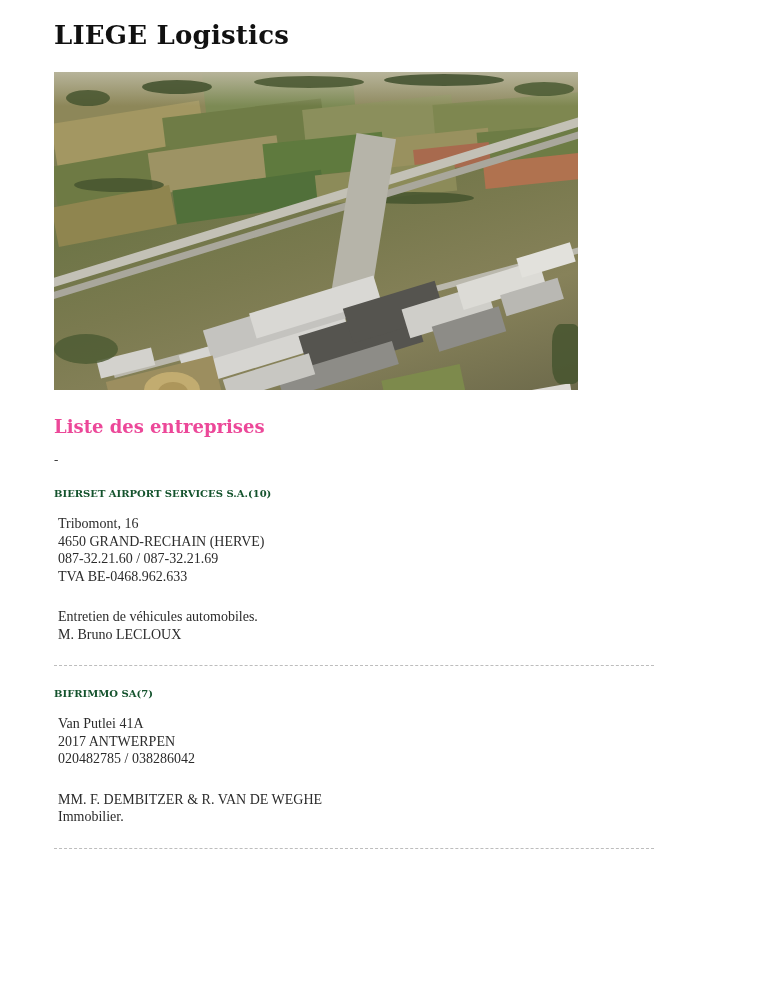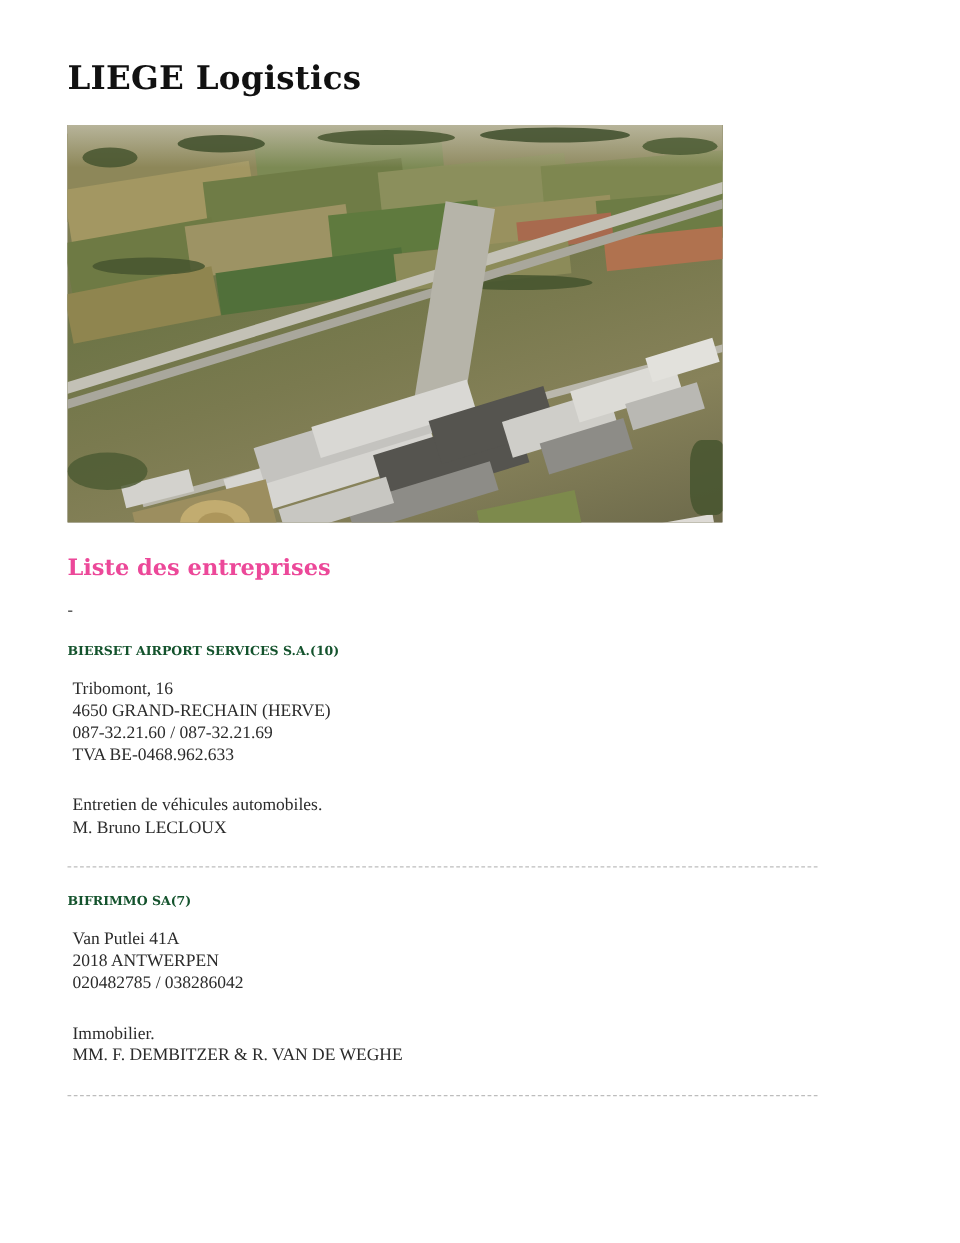--- a/index.html
+++ b/index.html
@@ -12,21 +12,21 @@
     height: 994px;
     font-family: "Liberation Serif", serif;
     color: #1a1a1a;
     -webkit-font-smoothing: antialiased;
   }
   .page {
     position: relative;
     width: 708px;
     height: 994px;
     box-sizing: border-box;
-    padding: 48px 54px 0 54px;
+    padding: 20px 54px 0 54px;
   }
   .doc-title {
     font-family: "DejaVu Serif", serif;
     font-size: 26px;
     font-weight: bold;
     letter-spacing: 0.2px;
     margin: 0 0 22px 0;
     color: #111111;
   }
 
@@ -202,25 +202,25 @@
       <span class="ln">M. Bruno LECLOUX</span>
     </p>
   </div>
 
   <hr class="sep">
 
   <div class="company">
     <div class="company-name">BIFRIMMO SA(7)</div>
     <p class="company-block">
       <span class="ln">Van Putlei 41A</span>
-      <span class="ln">2018 ANTWERPEN</span>
+      <span class="ln">2017 ANTWERPEN</span>
       <span class="ln">020482785 / 038286042</span>
     </p>
     <div class="company-gap"></div>
     <p class="company-block">
+      <span class="ln">MM. F. DEMBITZER &amp; R. VAN DE WEGHE</span>
       <span class="ln">Immobilier.</span>
-      <span class="ln">MM. F. DEMBITZER &amp; R. VAN DE WEGHE</span>
     </p>
   </div>
 
   <hr class="sep">
 
 </div>
 
 </body></html>

